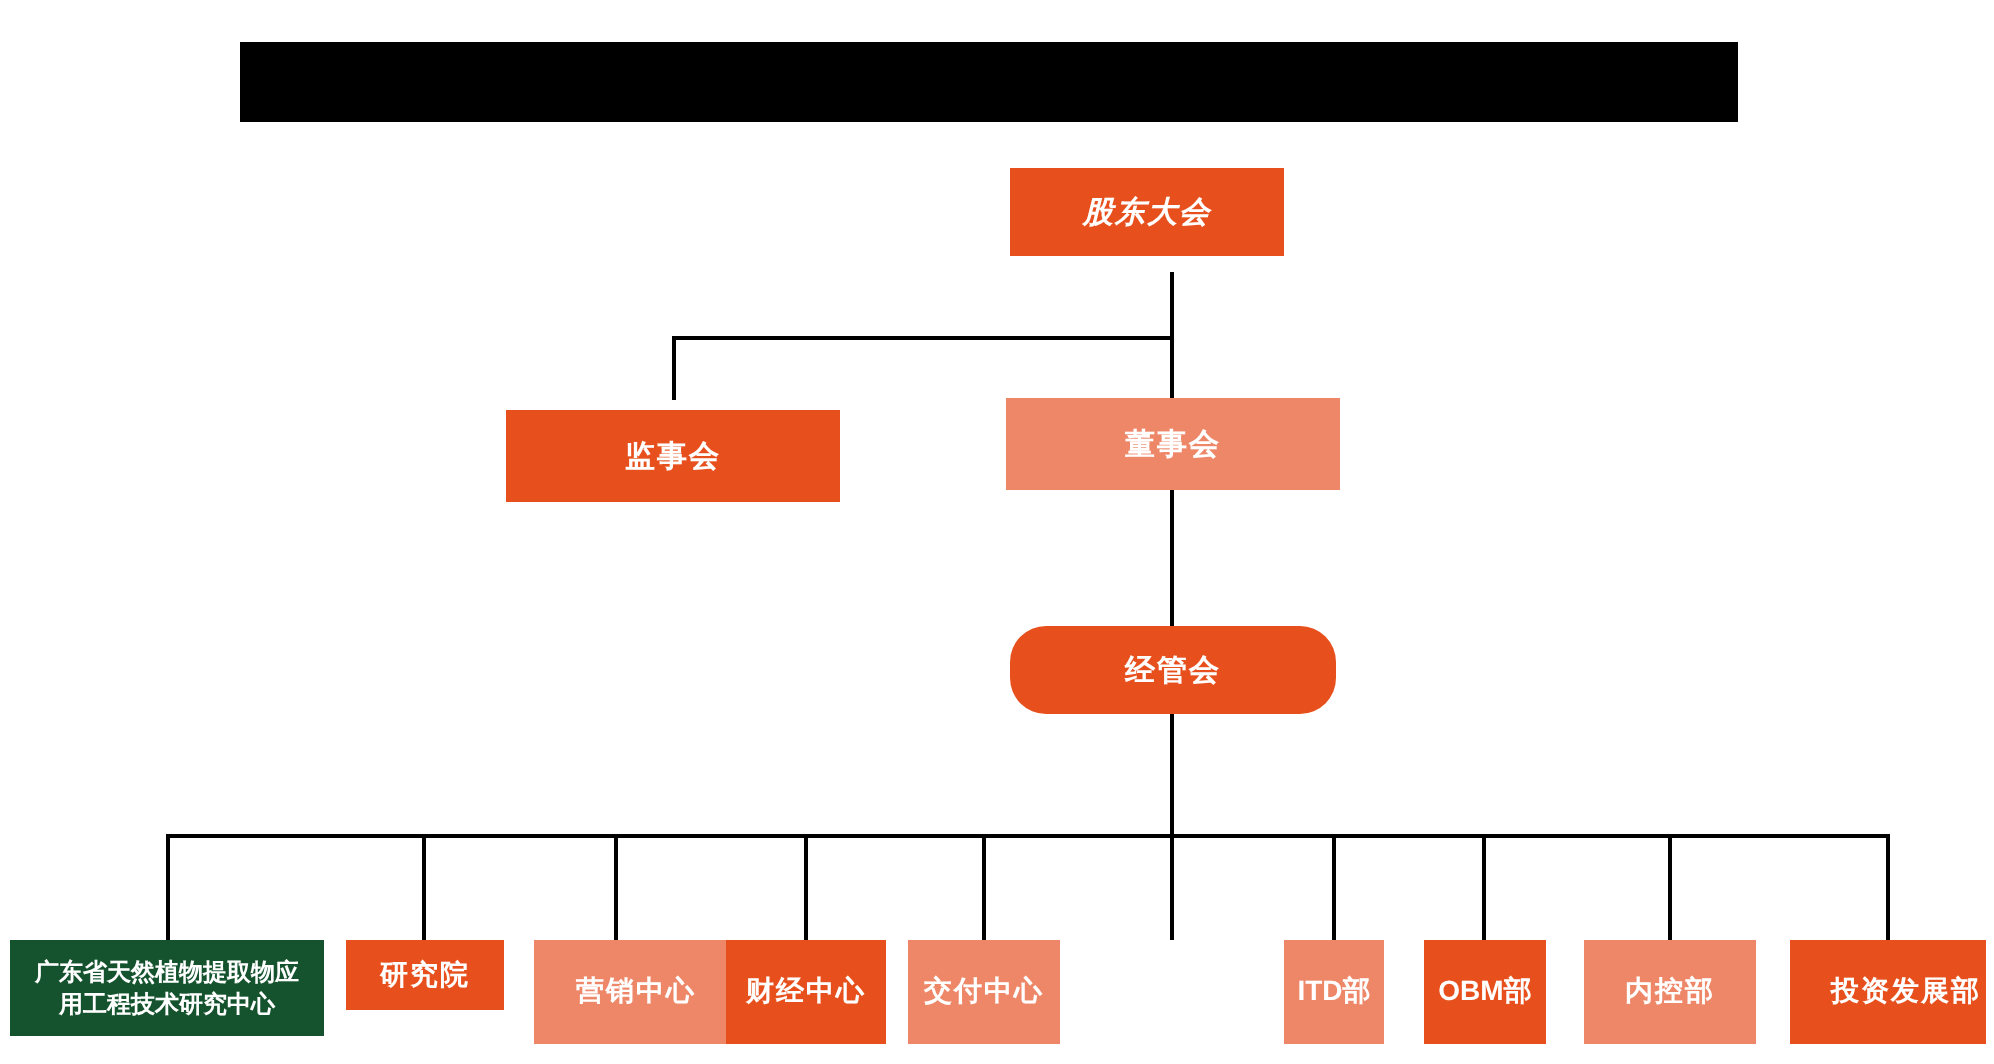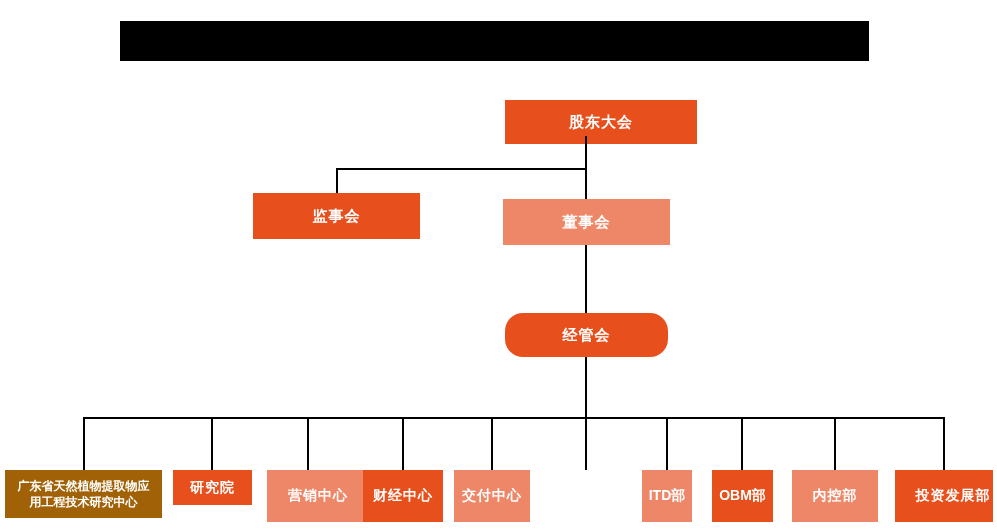--- a/index.html
+++ b/index.html
@@ -24,48 +24,48 @@
     justify-content: center;
     box-sizing: border-box;
     color: #ffffff;
     font-weight: bold;
     font-size: 15px;
     text-align: center;
     letter-spacing: 1px;
   }
   .variant-dark   { background: #E7501D; }
   .variant-light  { background: #EE8768; }
-  .variant-medium { background: #a16207; }
+  .variant-medium { background: #14532d; }
   .line {
     position: absolute;
     background: #000000;
   }
   .dept { font-size: 14px; }
   .dept-long {
     font-size: 12px;
     line-height: 1.35;
     letter-spacing: 0;
     flex-direction: column;
   }
   .dept-long span { display: block; }
 </style>
 </head>
 <body>
 
 <div class="canvas">
 
   <div class="redacted-bar"></div>
 
-  <div class="node variant-dark" style="left:505px; top:100px; width:192px; height:44px;">股东大会</div>
+  <div class="node variant-dark" style="left:505px; top:84px; width:137px; height:44px;font-style:italic;">股东大会</div>
 
   <div class="line" style="left:585px; top:136px; width:2px; height:64px;"></div>
   <div class="line" style="left:336px; top:168px; width:251px; height:2px;"></div>
   <div class="line" style="left:336px; top:168px; width:2px; height:32px;"></div>
 
-  <div class="node variant-dark" style="left:253px; top:193px; width:167px; height:46px;">监事会</div>
+  <div class="node variant-dark" style="left:253px; top:205px; width:167px; height:46px;">监事会</div>
   <div class="node variant-light" style="left:503px; top:199px; width:167px; height:46px;">董事会</div>
 
   <div class="line" style="left:585px; top:245px; width:2px; height:68px;"></div>
 
   <div class="node variant-dark" style="left:505px; top:313px; width:163px; height:44px;border-radius:18px;">经管会</div>
 
   <div class="line" style="left:585px; top:357px; width:2px; height:60px;"></div>
   <div class="line" style="left:83px; top:417px; width:861px; height:2px;"></div>
 
   <div class="line" style="left:83px;  top:417px; width:2px; height:53px;"></div>

